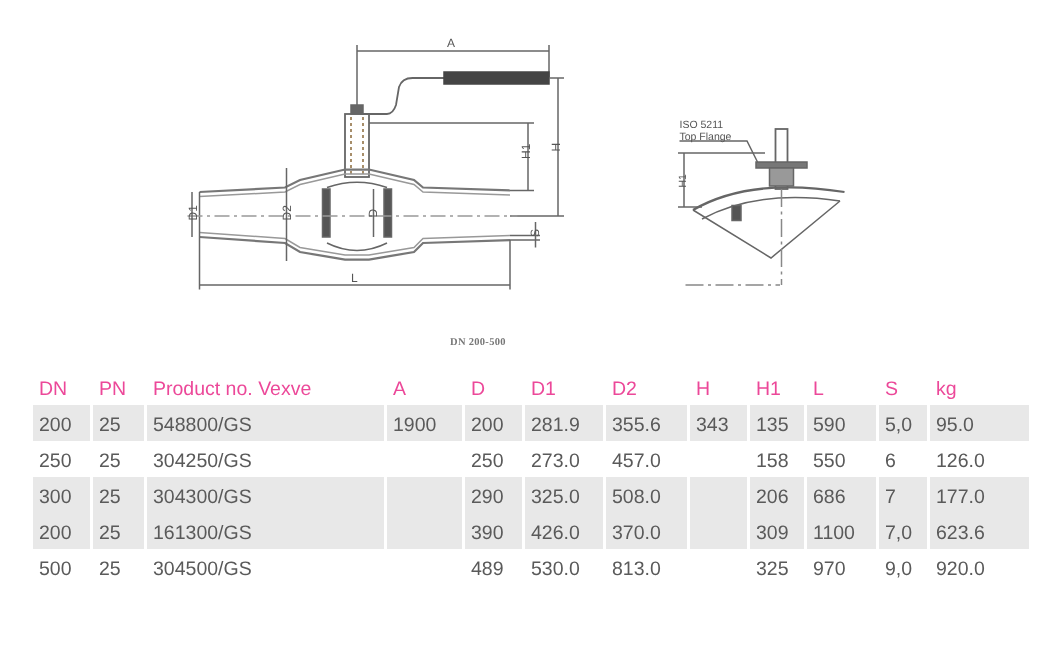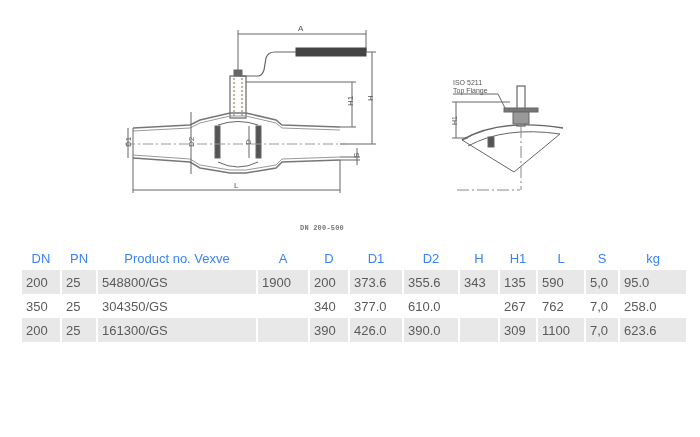--- a/index.html
+++ b/index.html
@@ -1,20 +1,20 @@
 <!DOCTYPE html>
 <html><head>
 <meta charset="utf-8">
 <style>
   html, body { margin:0; padding:0; background:#ffffff; }
   body { width:700px; height:437px; position:relative; overflow:hidden; font-family:"Liberation Sans", sans-serif; color:#555; }
   .drawing { position:absolute; left:0; top:0; width:700px; height:215px; }
-  .caption { position:absolute; left:300px; top:224px; font-family:Liberation Mono, monospace; font-size:7px; font-weight:bold; color:#777; letter-spacing:0.2px; }
+  .caption { position:absolute; left:300px; top:224px; font-family:Liberation Serif, serif; font-size:7px; font-weight:bold; color:#777; letter-spacing:0.2px; }
   table.spec { position:absolute; left:20px; top:246px; border-collapse:separate; border-spacing:2px 0; font-size:13px; color:#5a5a5a; }
-  table.spec th { font-weight:normal; text-align:center; height:24px; padding:0 4px; color:#3b82f6; }
+  table.spec th { font-weight:normal; text-align:left; height:24px; padding:0 4px; color:#ec4899; }
   table.spec td { height:24px; padding:0 4px; white-space:nowrap; }
   table.spec tr.shaded td { background:#e8e8e8; }
   .c-dn{width:30px}.c-pn{width:26px}.c-prod{width:150px}.c-a{width:42px}.c-d{width:30px}.c-d1{width:44px}.c-d2{width:46px}.c-h{width:30px}.c-h1{width:28px}.c-l{width:38px}.c-s{width:24px}.c-kg{width:58px}
 </style>
 </head>
 <body>
 
 <svg class="drawing" viewBox="0 0 700 215" xmlns="http://www.w3.org/2000/svg">
   <g fill="none" stroke="#666" stroke-width="1">
 
@@ -117,50 +117,78 @@
       <th class="c-kg">kg</th>
     </tr>
   </thead>
   <tbody>
     <tr class="shaded">
       <td>200</td>
         <td>25</td>
         <td>548800/GS</td>
         <td>1900</td>
         <td>200</td>
-        <td>373.6</td>
+        <td>281.9</td>
         <td>355.6</td>
         <td>343</td>
         <td>135</td>
         <td>590</td>
         <td>5,0</td>
         <td>95.0</td>
     </tr>
     <tr>
-      <td>350</td>
+      <td>250</td>
         <td>25</td>
-        <td>304350/GS</td>
+        <td>304250/GS</td>
         <td></td>
-        <td>340</td>
-        <td>377.0</td>
-        <td>610.0</td>
+        <td>250</td>
+        <td>273.0</td>
+        <td>457.0</td>
         <td></td>
-        <td>267</td>
-        <td>762</td>
-        <td>7,0</td>
-        <td>258.0</td>
+        <td>158</td>
+        <td>550</td>
+        <td>6</td>
+        <td>126.0</td>
+    </tr>
+    <tr class="shaded">
+      <td>300</td>
+        <td>25</td>
+        <td>304300/GS</td>
+        <td></td>
+        <td>290</td>
+        <td>325.0</td>
+        <td>508.0</td>
+        <td></td>
+        <td>206</td>
+        <td>686</td>
+        <td>7</td>
+        <td>177.0</td>
     </tr>
     <tr class="shaded">
       <td>200</td>
         <td>25</td>
         <td>161300/GS</td>
         <td></td>
         <td>390</td>
         <td>426.0</td>
-        <td>390.0</td>
+        <td>370.0</td>
         <td></td>
         <td>309</td>
         <td>1100</td>
         <td>7,0</td>
         <td>623.6</td>
     </tr>
+    <tr>
+      <td>500</td>
+        <td>25</td>
+        <td>304500/GS</td>
+        <td></td>
+        <td>489</td>
+        <td>530.0</td>
+        <td>813.0</td>
+        <td></td>
+        <td>325</td>
+        <td>970</td>
+        <td>9,0</td>
+        <td>920.0</td>
+    </tr>
   </tbody>
 </table>
 
 </body></html>

